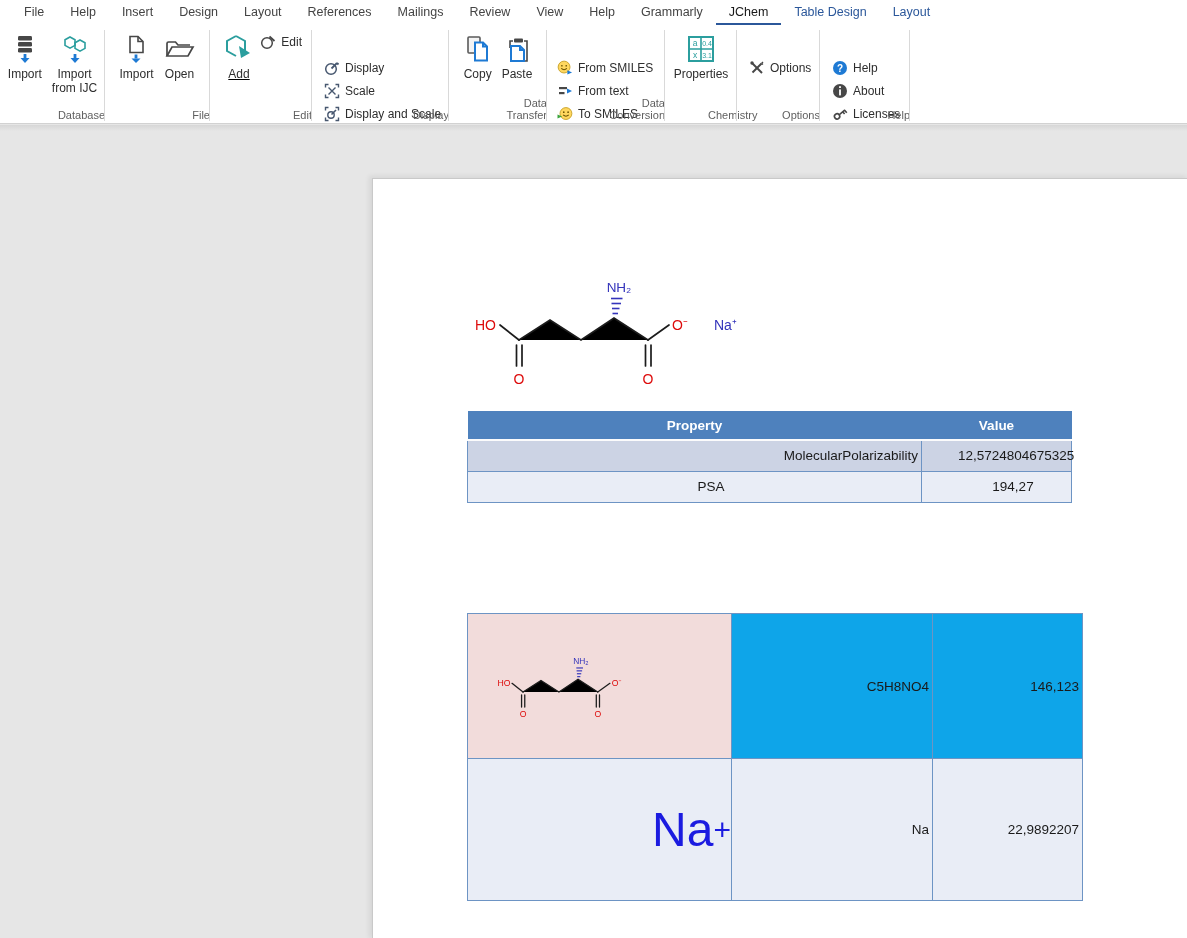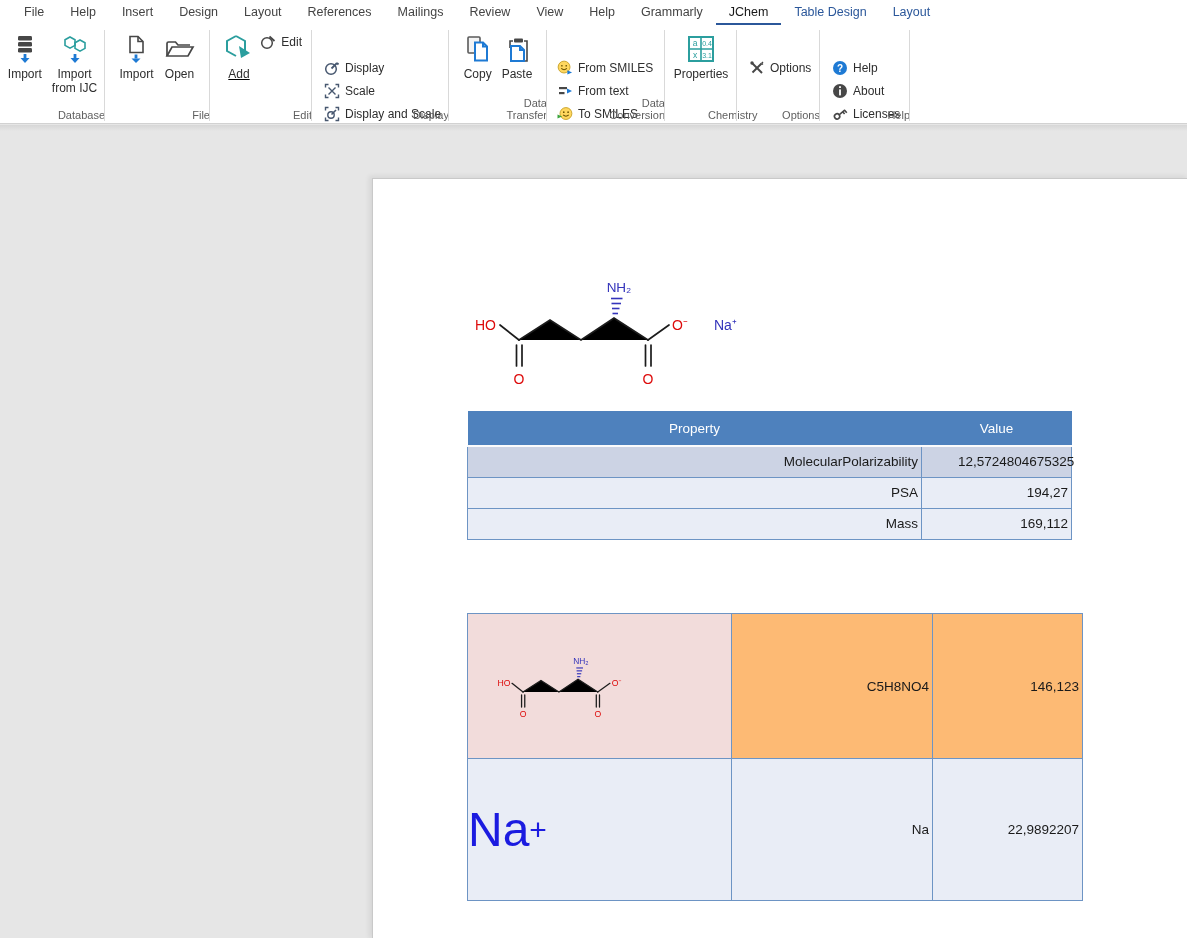--- a/index.html
+++ b/index.html
@@ -37,30 +37,30 @@
   
   .page{position:absolute;left:372px;top:178px;right:-2px;bottom:-2px;background:#fff;border:1px solid #c9c9c9;box-shadow:-3px -2px 5px rgba(0,0,0,0.07);}
 
   .mol-big{position:absolute;left:462px;top:268px;}
   .mol-small-wrap{display:flex;align-items:center;justify-content:flex-start;padding-left:22px;width:100%;height:100%;}
 
   
   table{border-collapse:collapse;table-layout:fixed;position:absolute;font-size:13.5px;color:#1a1a1a;}
   .t-prop{left:467px;top:411px;width:604px;}
   .t-struct{left:467px;top:613px;width:615px;}
-  th{background:var(--table_header_blue,#4e81bd);color:#fff;font-weight:normal;font-size:13.5px;height:35px;border-bottom:2px solid #fbfbfc;}
+  th{background:var(--table_header_blue,#4e81bd);color:#fff;font-weight:bold;font-size:13.5px;height:29px;border-bottom:2px solid #fbfbfc;}
   td{border:1px solid #6d94c4;padding-left:36px;}
   .t-prop td{height:31px;text-align:right;padding-right:3px;}
   .t-prop tr.dark td{background:var(--band_dark,#ccd3e4);}
-  .t-prop tr.light td{background:var(--band_light,#e9edf6);}
+  .t-prop tr.light td{background:var(--band_light,#e9edf6);text-align:center;}
   .t-struct td{text-align:right;padding-right:3px;}
-  .t-struct .row1 td{height:145px;background:#fdba74;}
+  .t-struct .row1 td{height:145px;background:#0ea5e9;}
   .t-struct .row1 td.cell-structure{background:var(--structure_cell_pink,#f2dcdb);padding:0;}
   .t-struct .row2 td{height:142px;background:var(--band_light,#e9edf6);}
-  .t-struct .row2 td.cell-structure{text-align:left;padding:0;vertical-align:middle;}
+  .t-struct .row2 td.cell-structure{text-align:right;padding:0;vertical-align:middle;}
   .na-big{color:var(--na_blue,#1b1be0);font-size:48px;line-height:1;}
   .na-big sup{font-size:30px;vertical-align:6px;}
 
   svg text{font-family:"Liberation Sans",sans-serif;}
 </style>
 </head>
 <body>
 
 <div class="tabbar">
   <span class="tab">File</span>
@@ -375,24 +375,20 @@
     <th>Property</th>
     <th>Value</th>
   </tr>
   <tr class="dark">
     <td>MolecularPolarizability</td>
     <td>12,5724804675325</td>
   </tr>
   <tr class="light">
     <td>PSA</td>
     <td>194,27</td>
-  </tr>
-  <tr class="light">
-    <td>Mass</td>
-    <td>169,112</td>
   </tr>
 </tbody>
   </table>
 
 <table class="t-struct">
   <colgroup>
       <col style="width:264px">
       <col style="width:201px">
       <col style="width:150px">
     </colgroup>

